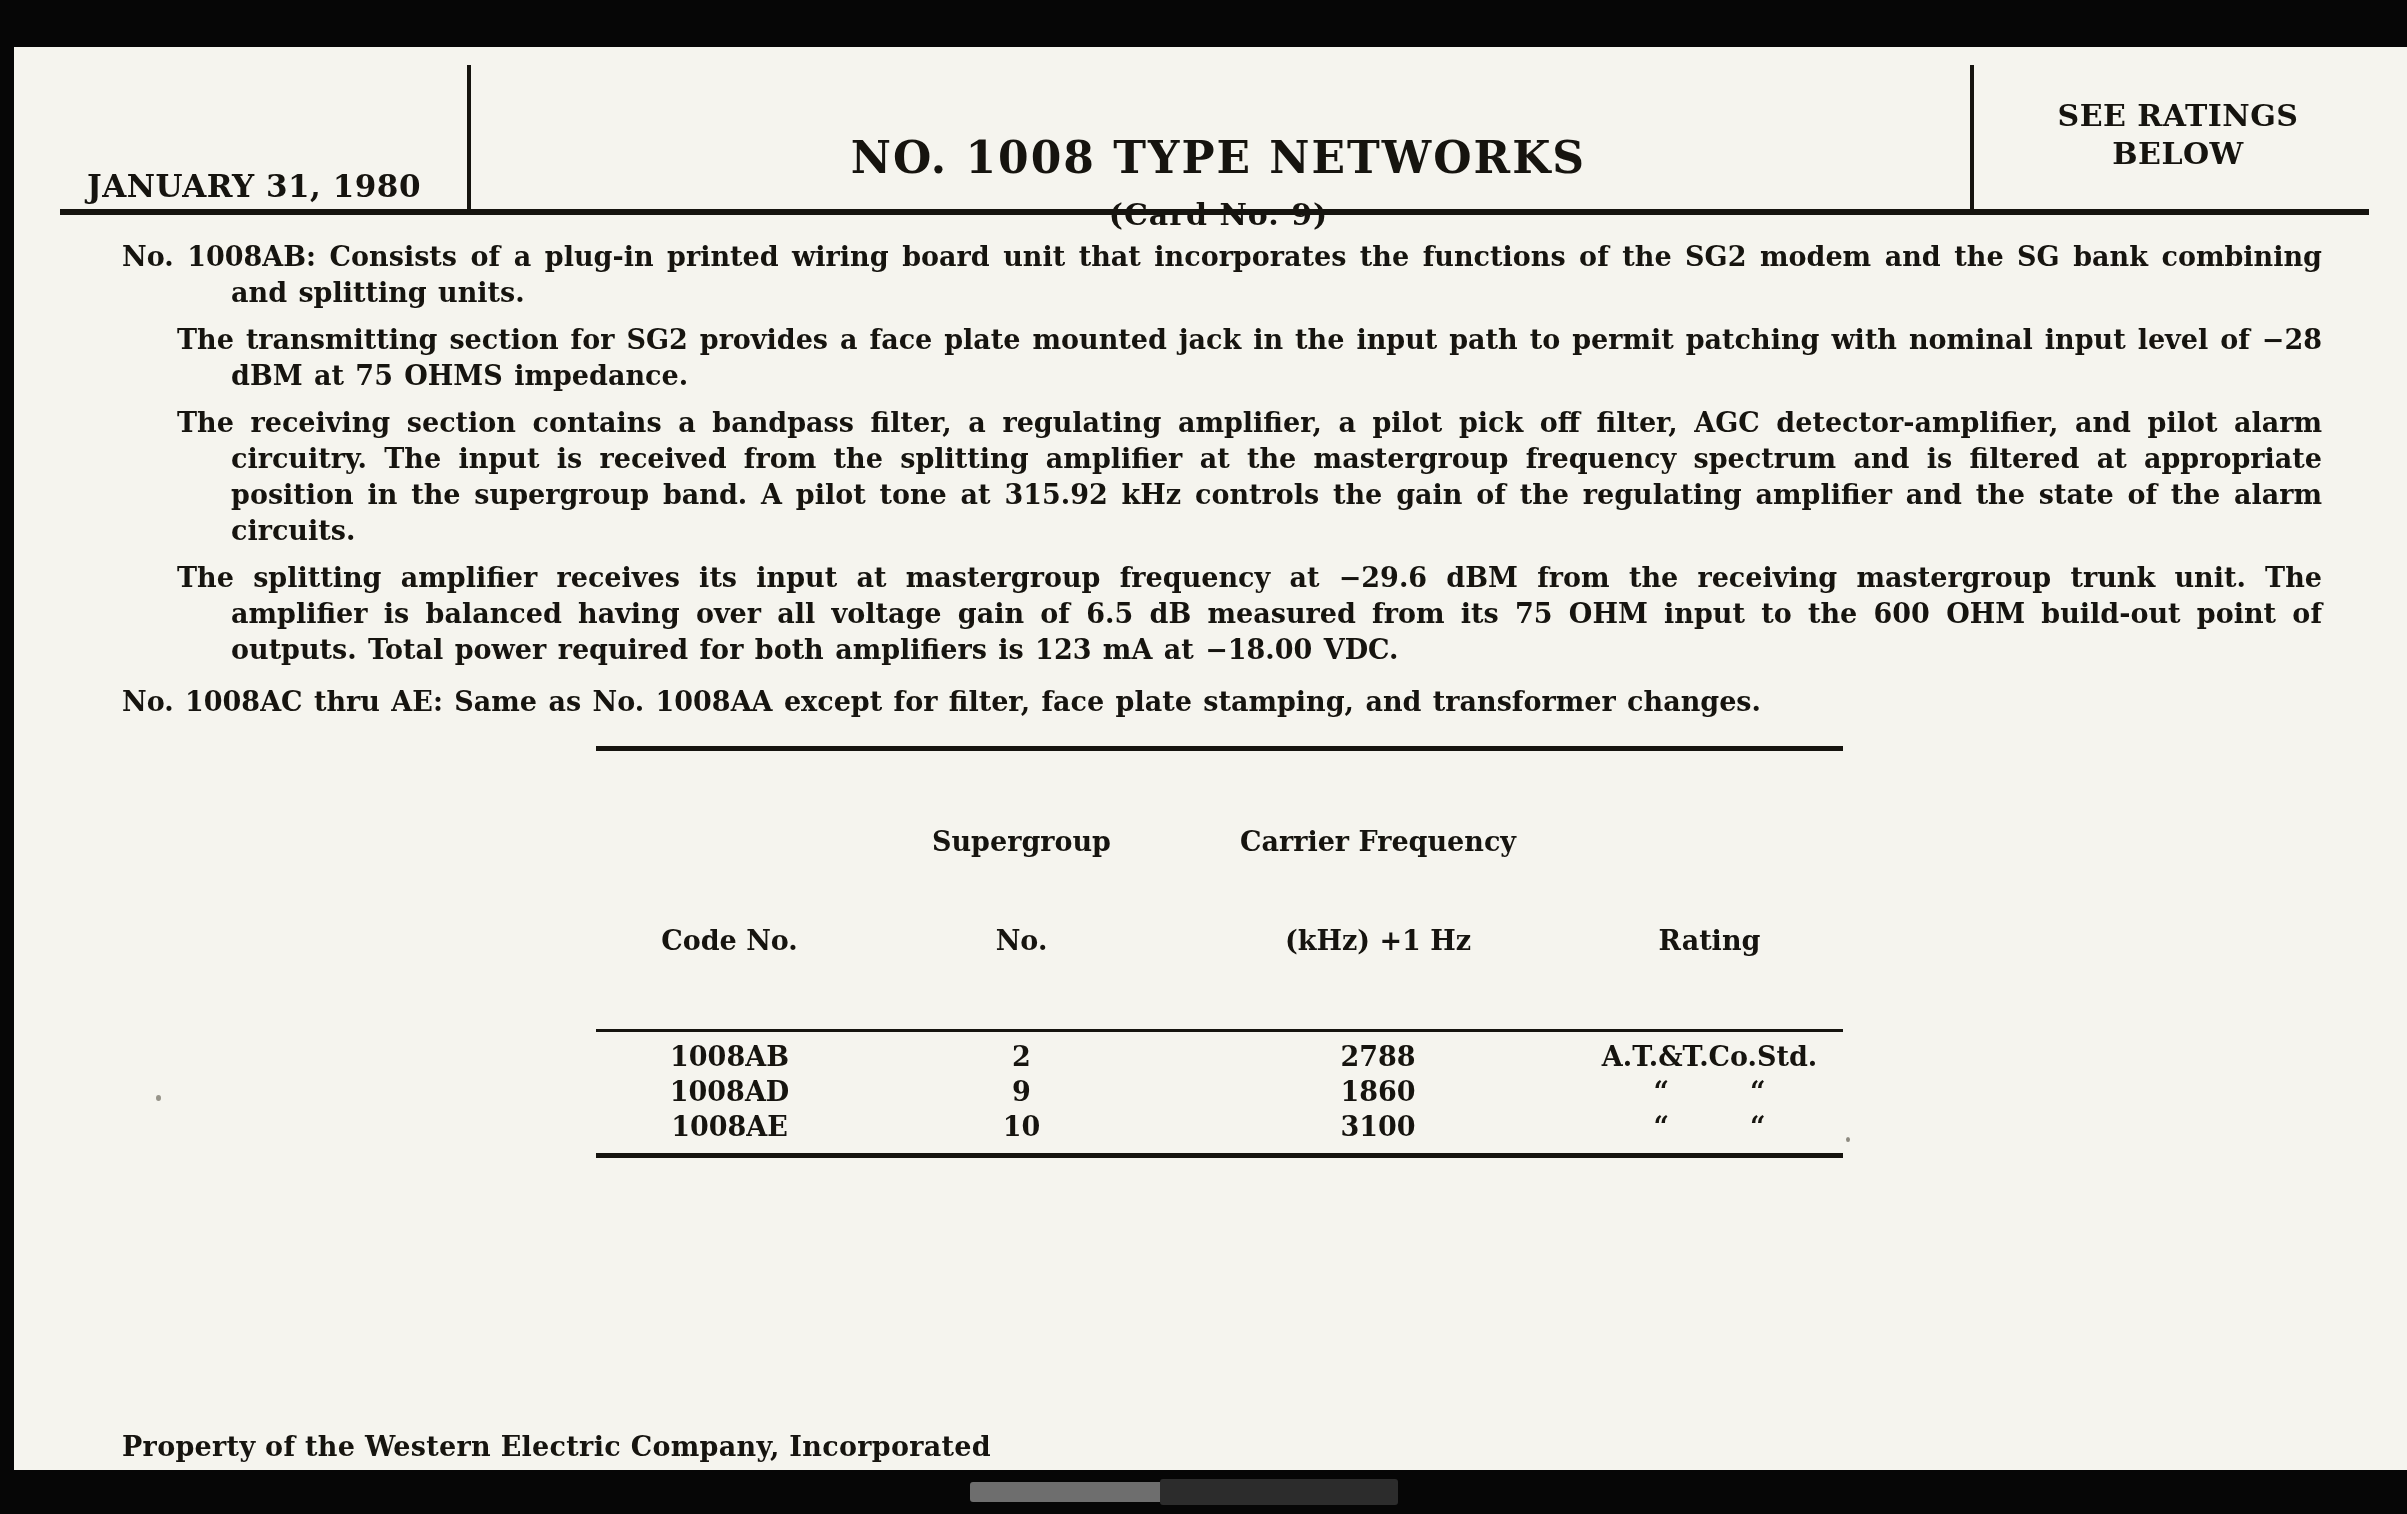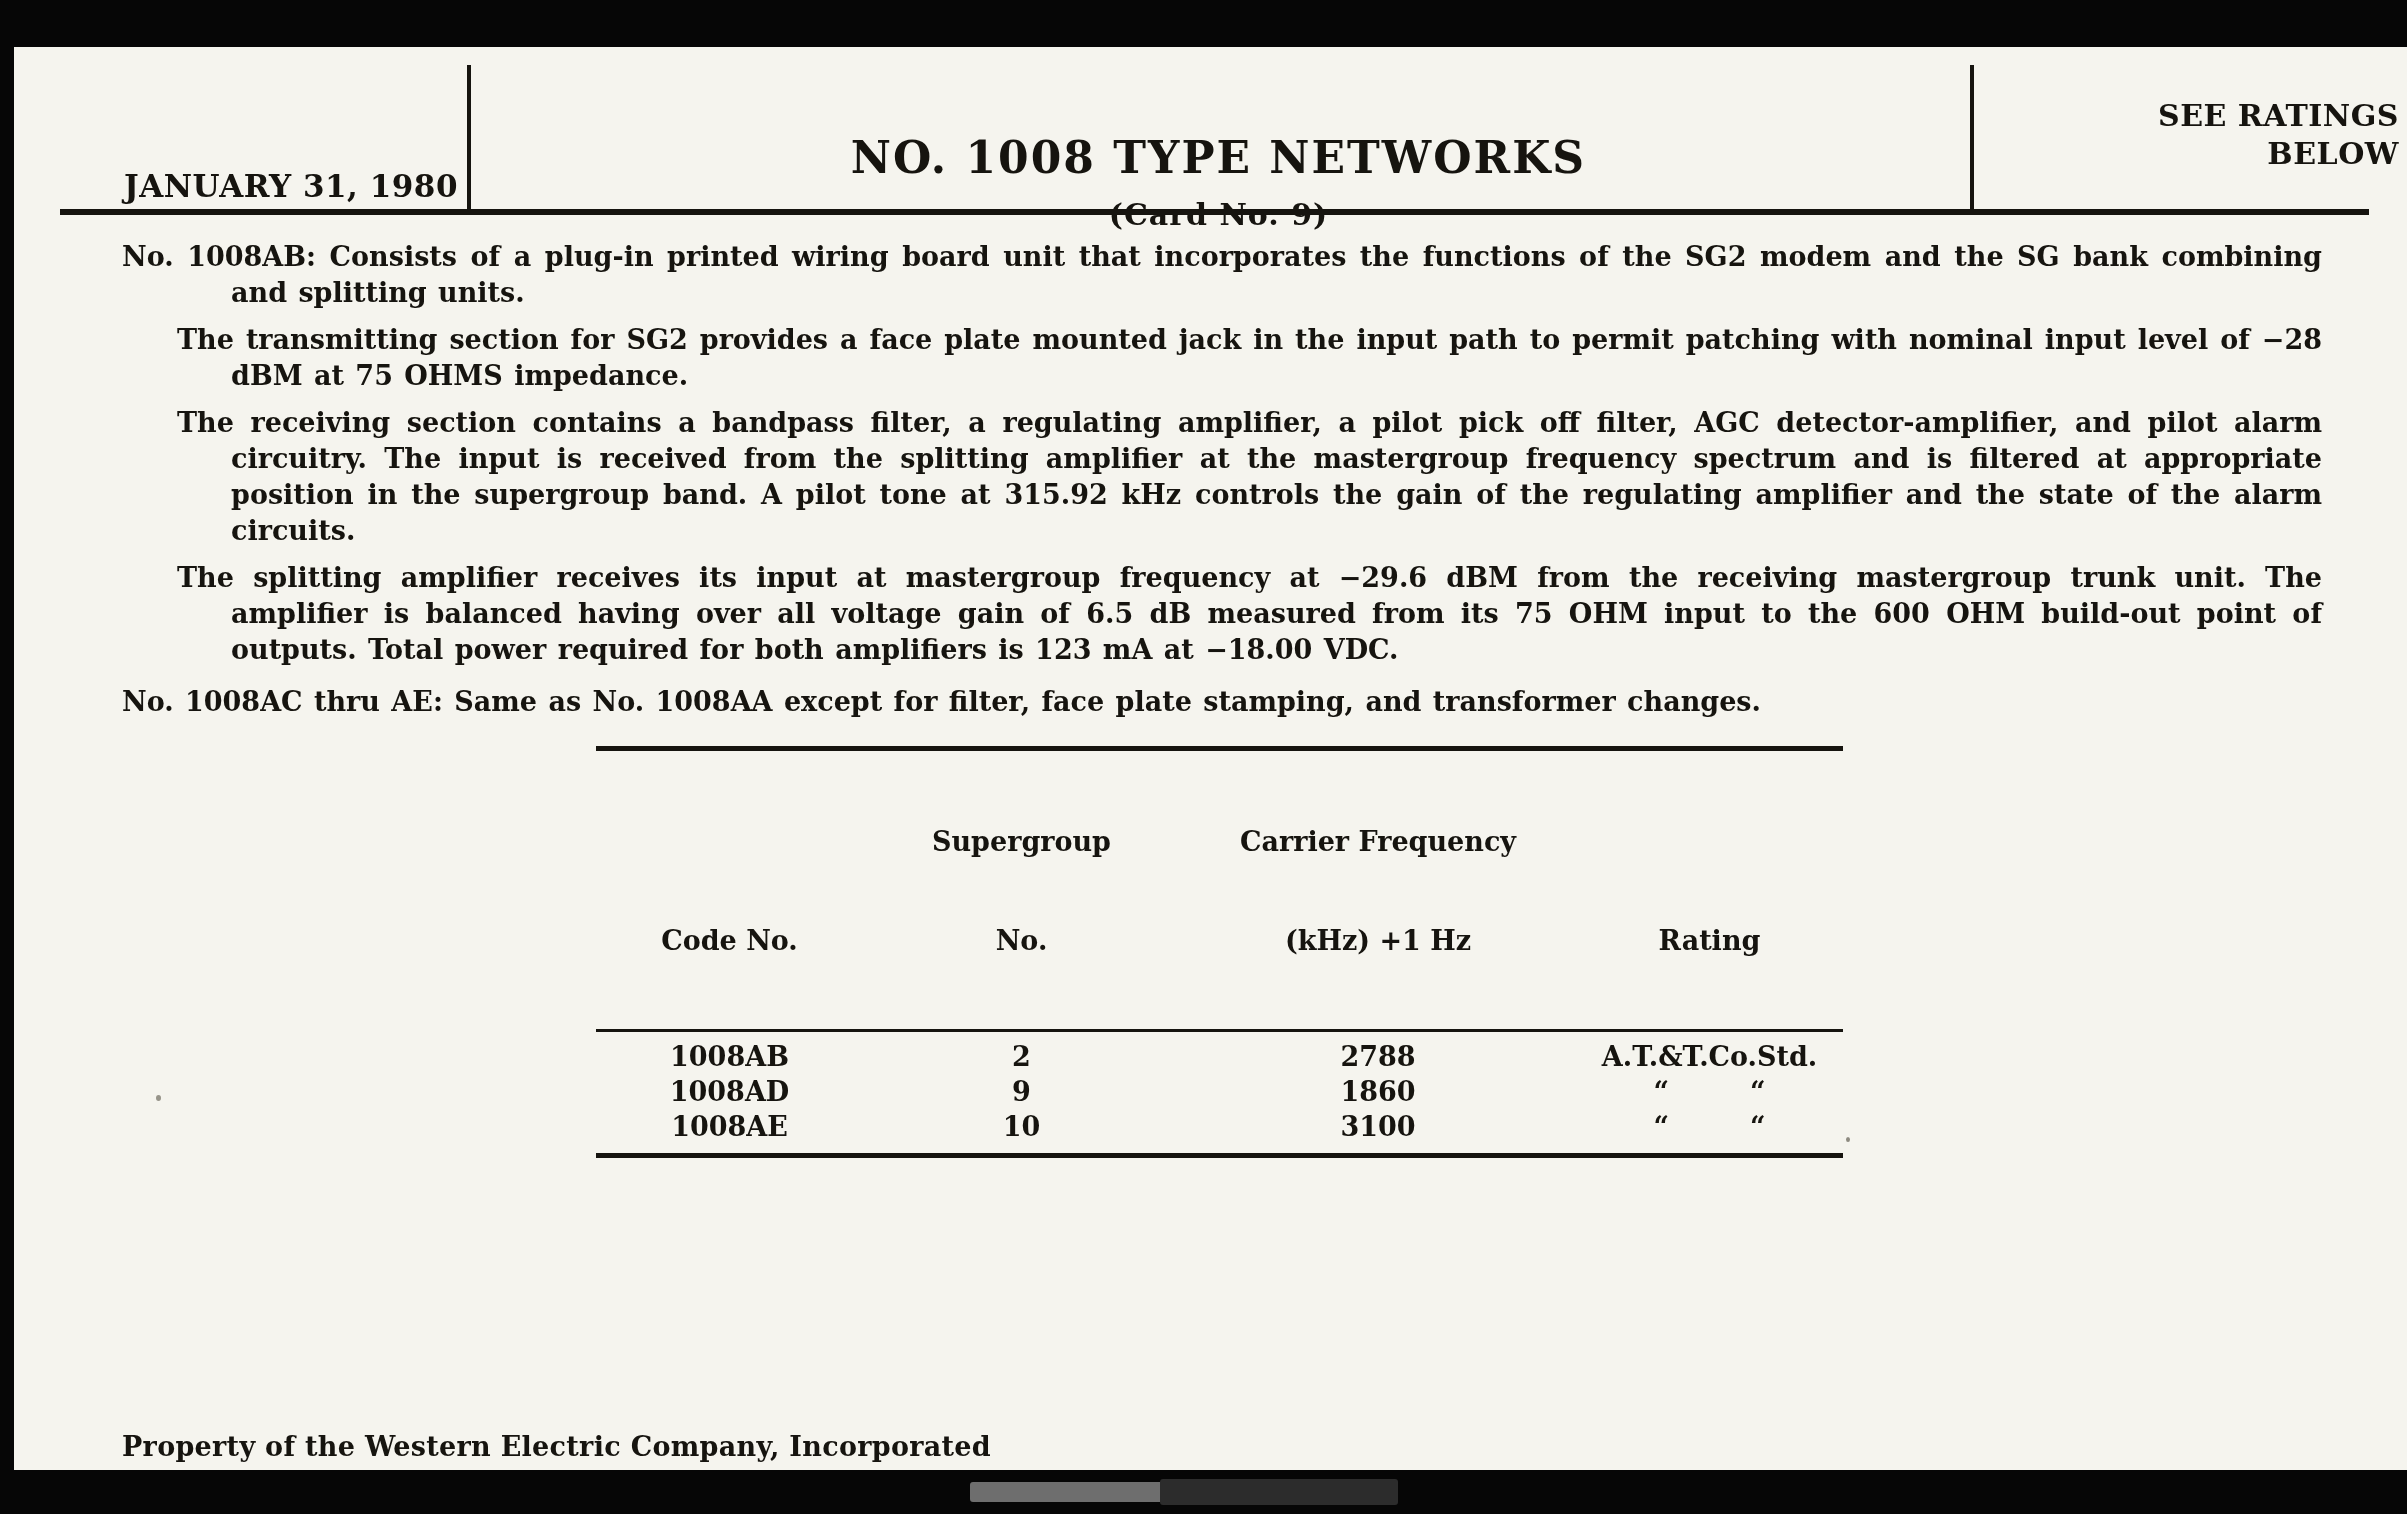--- a/index.html
+++ b/index.html
@@ -33,28 +33,28 @@
   }
 
   
   .vline { position: absolute; top: 18px; height: 147px; width: 4px; background: var(--ink); }
   .vline-1 { left: 453px; }
   .vline-2 { left: 1956px; }
   .hd-rule { position: absolute; left: 46px; top: 162px; width: 2309px; height: 6px; background: var(--ink); }
 
   .hd-date {
     position: absolute; left: 36px; top: 121px; width: 408px;
-    text-align: right; font-size: 31px; letter-spacing: 0.5px;
+    text-align: center; font-size: 31px; letter-spacing: 0.5px;
   }
   .hd-center { position: absolute; left: 453px; top: 38px; width: 1503px; text-align: center; margin-top: 47px; }
   .hd-title { font-size: 44px; line-height: 51px; letter-spacing: 2px; font-weight: 700; }
   .hd-subtitle { font-size: 30px; margin-top: 14px; letter-spacing: 1px; }
   .hd-right {
     position: absolute; left: 1956px; top: 50px; width: 416px;
-    text-align: right; font-size: 30px; line-height: 38px; letter-spacing: 0.5px; margin-left: 13px;
+    text-align: center; font-size: 30px; line-height: 38px; letter-spacing: 0.5px;
   }
 
   
   .doc-body { position: absolute; left: 108px; top: 192px; width: 2200px; }
   .doc-body p {
     font-size: 27px; line-height: 36px;
     text-align: justify;
     margin-left: 109px;
     margin-bottom: 11px;
     word-spacing: 2px;

